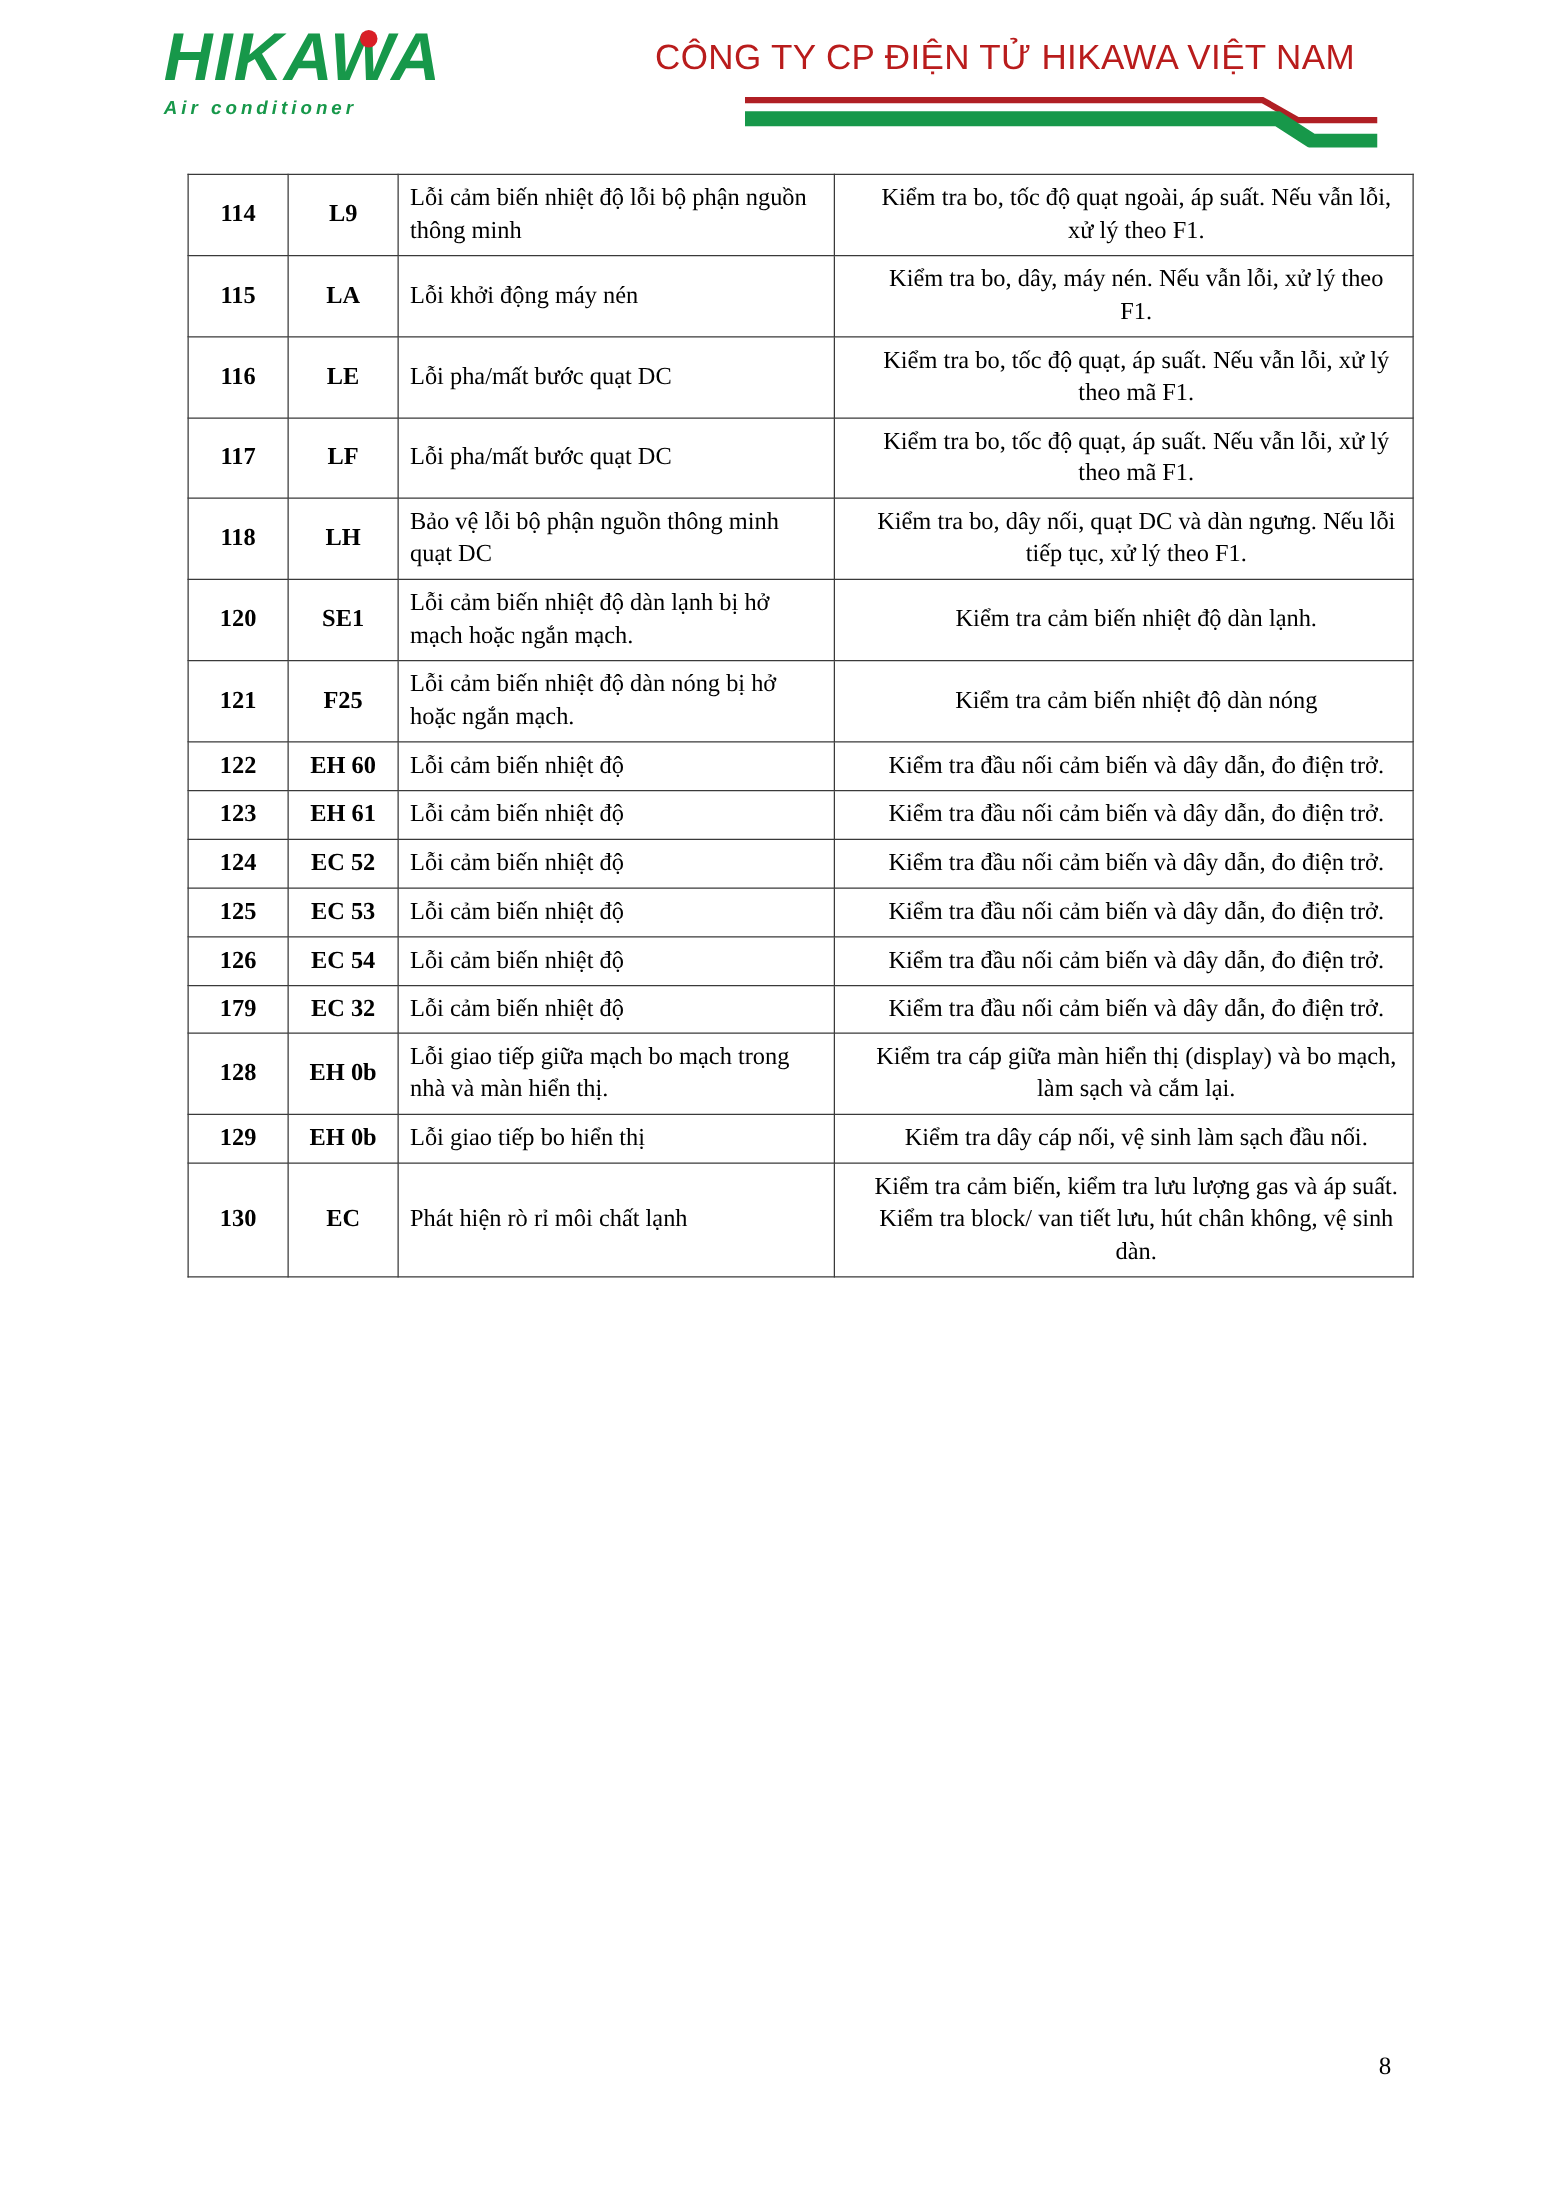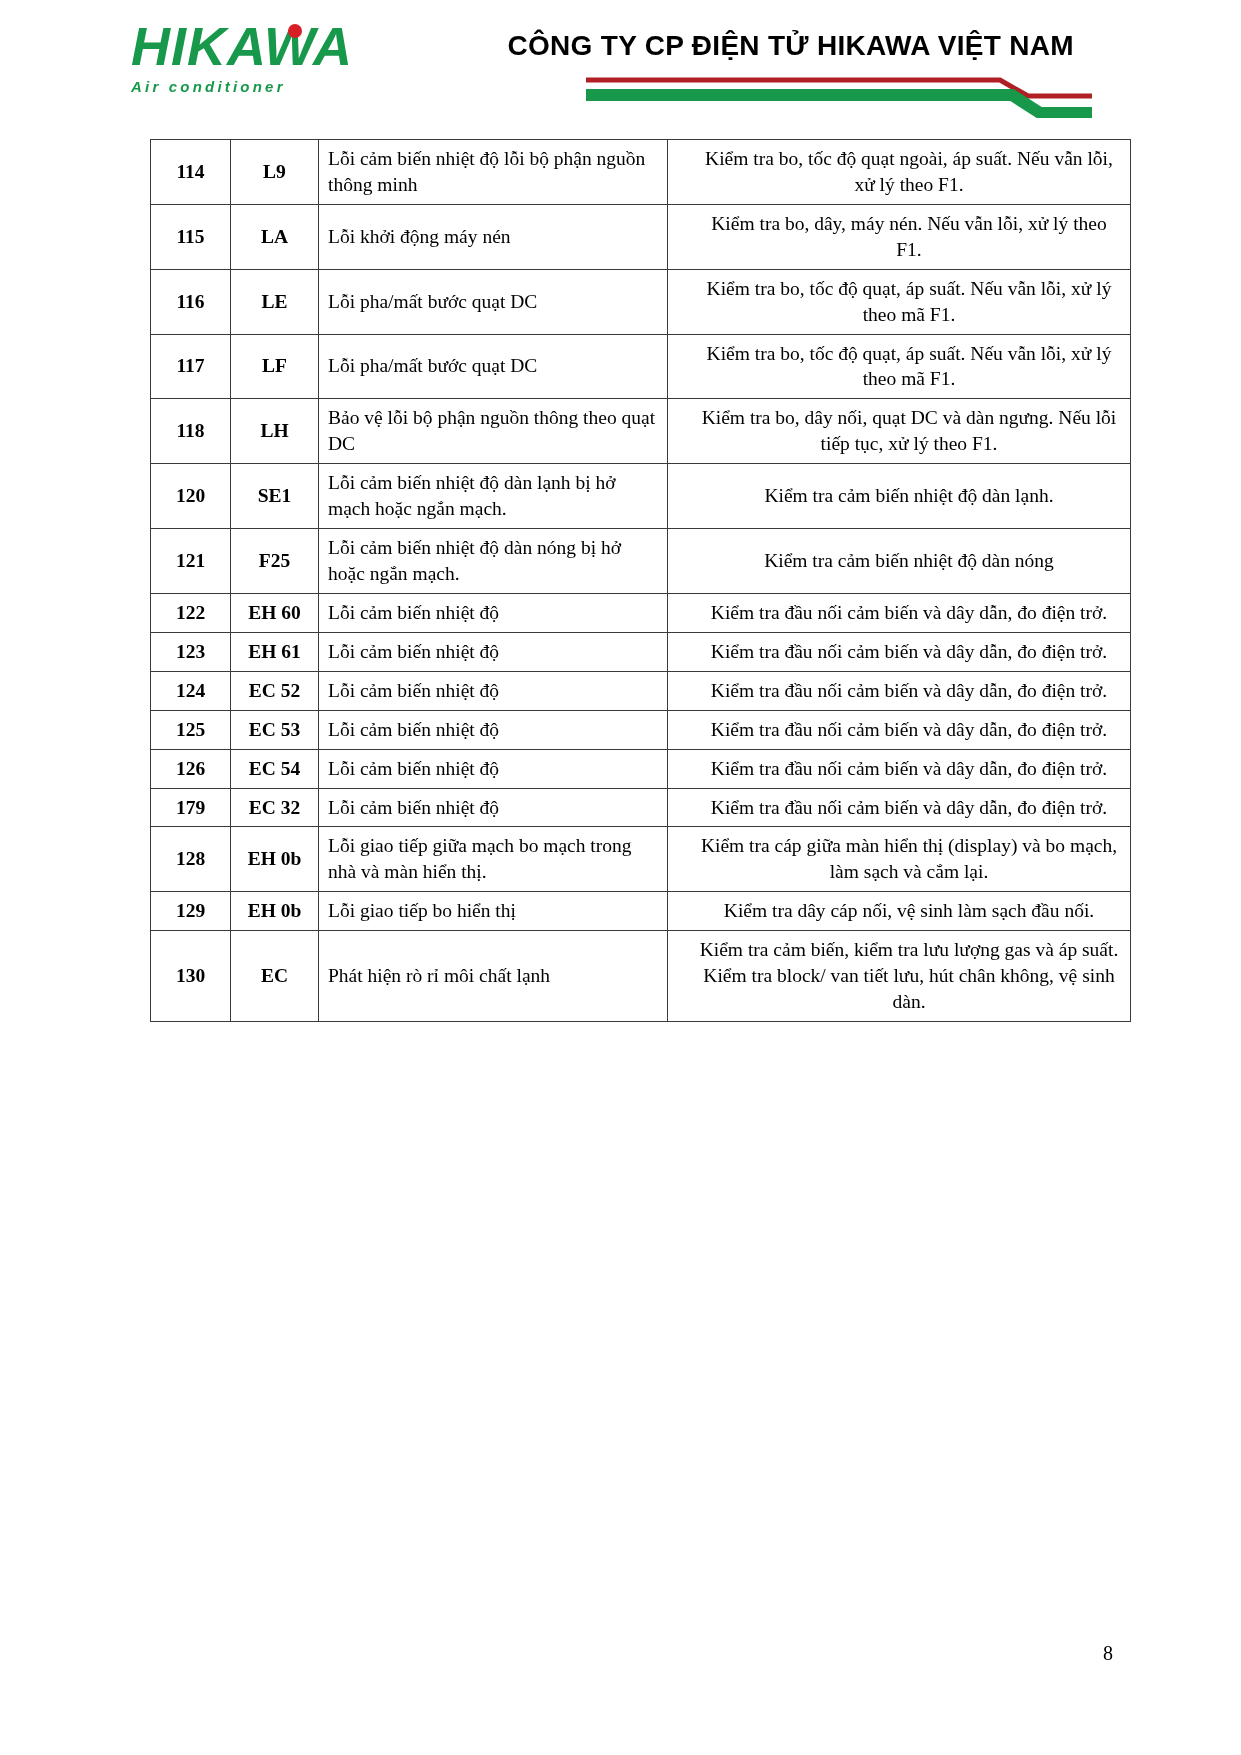--- a/index.html
+++ b/index.html
@@ -16,20 +16,21 @@
     overflow: hidden;
   }
 
   
   .page-header {
     position: absolute;
     left: 0;
     top: 0;
     width: 1092px;
     height: 118px;
+    padding-left: 10px;
   }
 
   .brand-logo {
     position: absolute;
     left: 131px;
     top: 18px;
     width: 320px;
     height: 88px;
   }
   .brand-wordmark {
@@ -68,23 +69,23 @@
     right: 0px;
     top: 18px;
     width: 620px;
     height: 90px;
   }
   .company-name {
     position: absolute;
     right: 18px;
     top: 12px;
     font-family: "Liberation Sans", "DejaVu Sans", sans-serif;
-    font-weight: bold;
+    font-weight: normal;
     font-size: 28px;
-    color: #000000;
+    color: #b91c1c;
     letter-spacing: 0.3px;
     white-space: nowrap;
   }
   .rule-svg {
     position: absolute;
     left: 0;
     top: 48px;
     width: 620px;
     height: 52px;
   }
@@ -177,21 +178,21 @@
       </tr>
       <tr>
         <td class="col-no">117</td>
         <td class="col-code">LF</td>
         <td class="col-desc">Lỗi pha/mất bước quạt DC</td>
         <td class="col-fix">Kiểm tra bo, tốc độ quạt, áp suất. Nếu vẫn lỗi, xử lý theo mã F1.</td>
       </tr>
       <tr>
         <td class="col-no">118</td>
         <td class="col-code">LH</td>
-        <td class="col-desc">Bảo vệ lỗi bộ phận nguồn thông theo quạt DC</td>
+        <td class="col-desc">Bảo vệ lỗi bộ phận nguồn thông minh quạt DC</td>
         <td class="col-fix">Kiểm tra bo, dây nối, quạt DC và dàn ngưng. Nếu lỗi tiếp tục, xử lý theo F1.</td>
       </tr>
       <tr>
         <td class="col-no">120</td>
         <td class="col-code">SE1</td>
         <td class="col-desc">Lỗi cảm biến nhiệt độ dàn lạnh bị hở mạch hoặc ngắn mạch.</td>
         <td class="col-fix">Kiểm tra cảm biến nhiệt độ dàn lạnh.</td>
       </tr>
       <tr>
         <td class="col-no">121</td>

